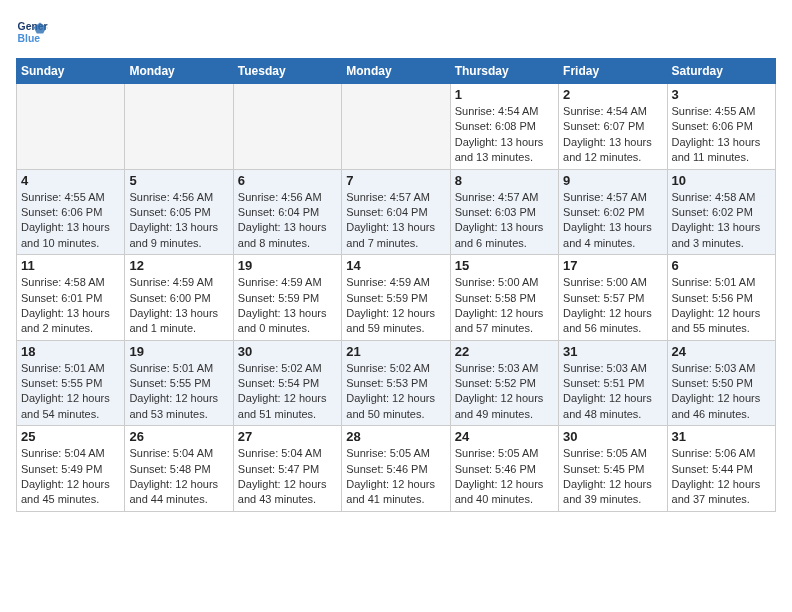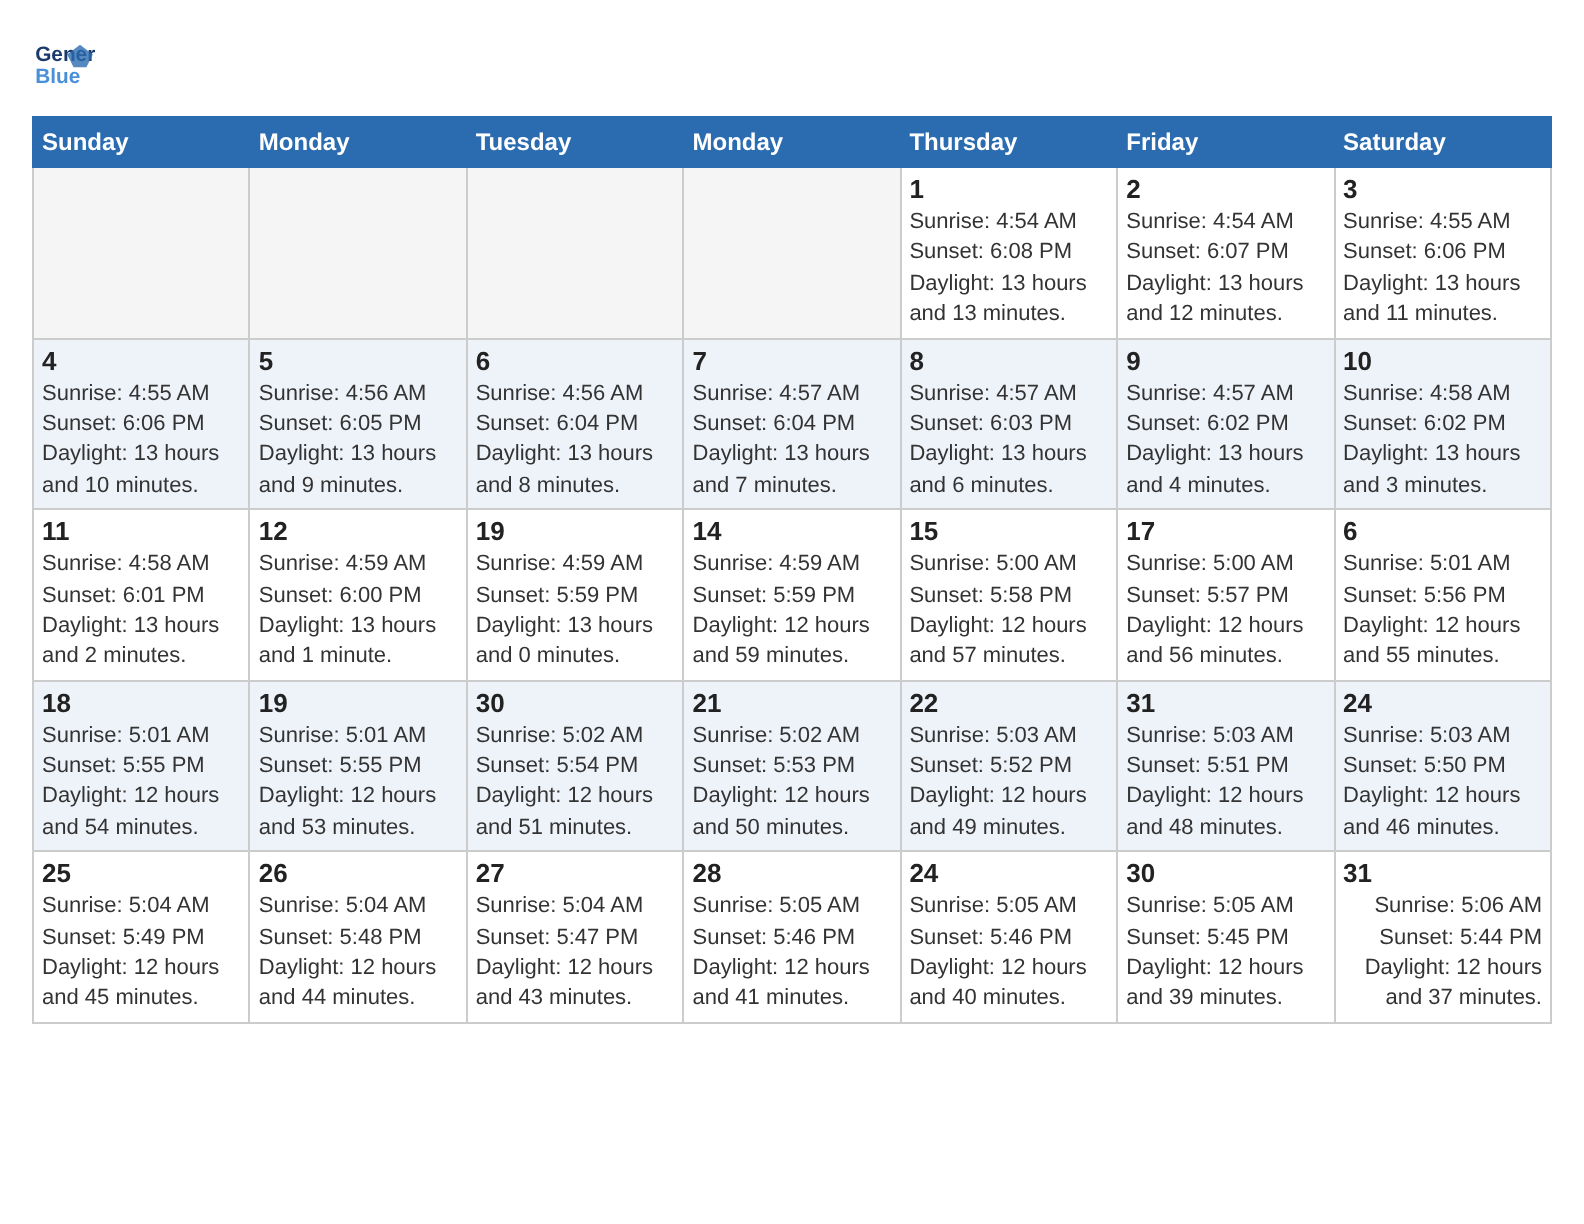--- a/index.html
+++ b/index.html
@@ -334,20 +334,20 @@
         </td>
         <td>
           <span class="day-number">30</span>
           <div class="day-info" style="white-space: pre-line;">Sunrise: 5:05 AM
 Sunset: 5:45 PM
 Daylight: 12 hours
 and 39 minutes.</div>
         </td>
         <td>
           <span class="day-number">31</span>
-          <div class="day-info" style="white-space: pre-line; text-align: right;">Sunrise: 5:06 AM
+          <div class="day-info" style="white-space: pre-line;">Sunrise: 5:06 AM
 Sunset: 5:44 PM
 Daylight: 12 hours
 and 37 minutes.</div>
         </td>
       </tr>
     </tbody>
 </table>
 
 </body></html>

